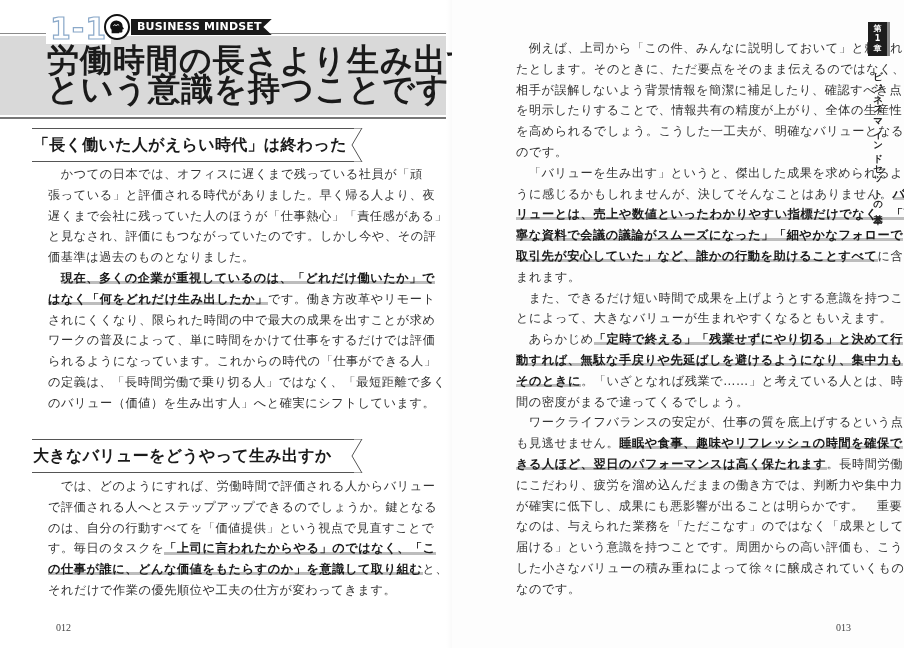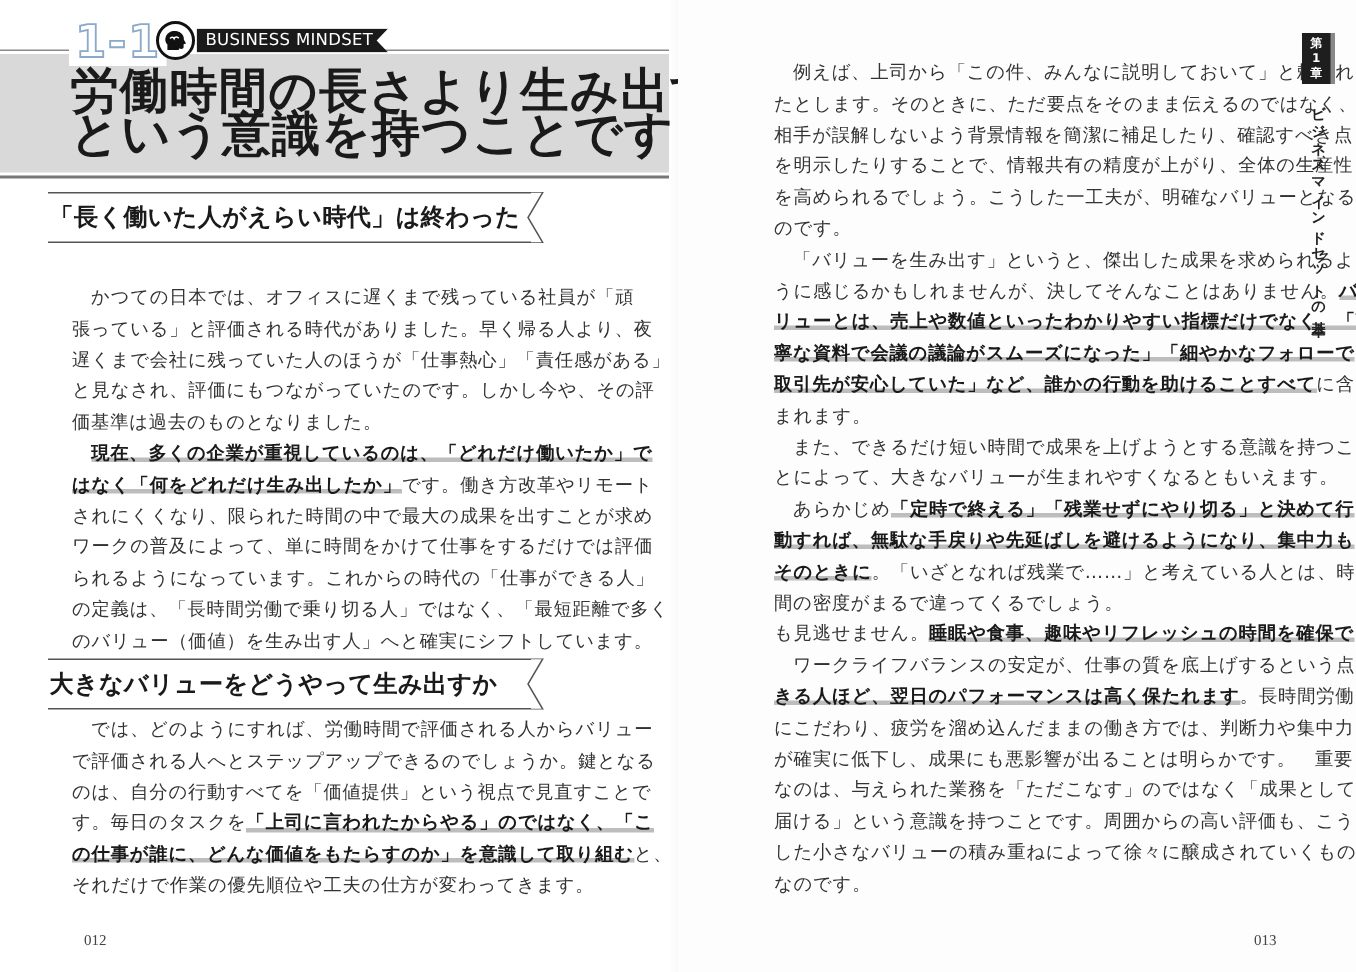--- a/index.html
+++ b/index.html
@@ -15,21 +15,21 @@
   .chapter-band { position: absolute; left: 0; top: 36px; width: 446px; height: 79px; background: #d9d9d9; }
   .chapter-bottom-rule { position: absolute; left: 0; top: 117px; width: 446px; height: 2px; background: #777; }
 
   .section-num { position: absolute; left: 46px; top: 14px; height: 30px; font-family: "DejaVu Sans", sans-serif;
     font-size: 30px; font-weight: bold; color: #fff; -webkit-text-stroke: 1.2px #8ba9c9; letter-spacing: 1px;
     line-height: 30px; background: #fff; padding: 0 4px; }
   .head-icon { position: absolute; left: 104px; top: 14px; width: 26px; height: 26px; border-radius: 50%;
     background: #fff; border: 2px solid #111; display: flex; align-items: center; justify-content: center; }
   .head-icon svg { width: 18px; height: 18px; }
   .badge { position: absolute; left: 131px; top: 19px; height: 16px; background: #1a1a1a; color: #fff;
-    font-size: 11px; font-weight: normal; line-height: 16px; padding: 0 10px 0 6px; letter-spacing: 0.2px;
+    font-size: 11px; font-weight: bold; line-height: 16px; padding: 0 10px 0 6px; letter-spacing: 0.2px;
     clip-path: polygon(0 0, 100% 0, 94% 50%, 100% 100%, 0 100%); }
   .badge-gap { position: absolute; left: 128px; top: 28px; width: 120px; height: 8px; background: #fff; }
 
   .chapter-title { position: absolute; left: 47px; top: 46px; font-size: 32px; font-weight: bold; color: #1a1a1a;
     line-height: 29px; letter-spacing: 1px; }
   .chapter-title div { white-space: nowrap; }
 
   
   .sec-head { position: absolute; left: 32px; width: 332px; height: 50px; }
   .sec-head .rule-top { position: absolute; left: 0; top: 0; width: 322px; height: 1px; background: #555; }
@@ -87,21 +87,21 @@
 
     <div class="sec-head" style="top:128px;">
       <div class="rule-top"></div>
       <div class="rule-bottom"></div>
       <svg class="flag" viewBox="0 0 14 34">
         <polyline points="4,0 12,0 2,17 12,34 4,34" fill="none" stroke="#555" stroke-width="1"></polyline>
       </svg>
       <div class="label">「長く働いた人がえらい時代」は終わった</div>
     </div>
 
-    <div class="para left-col" style="top:164px;margin-top:24px;" id="left-s1">
+    <div class="para left-col" style="top:164px;" id="left-s1">
         <span class="ln"><span>　かつての日本では、オフィスに遅くまで残っている社員が「頑</span></span>
         <span class="ln"><span>張っている」と評価される時代がありました。早く帰る人より、夜</span></span>
         <span class="ln"><span>遅くまで会社に残っていた人のほうが「仕事熱心」「責任感がある」</span></span>
         <span class="ln"><span>と見なされ、評価にもつながっていたのです。しかし今や、その評</span></span>
         <span class="ln"><span>価基準は過去のものとなりました。</span></span>
         <span class="ln"><span>　</span><span class="hl">現在、多くの企業が重視しているのは、「どれだけ働いたか」で</span></span>
         <span class="ln"><span class="hl">はなく「何をどれだけ生み出したか」</span><span>です。働き方改革やリモート</span></span>
         <span class="ln"><span>されにくくなり、限られた時間の中で最大の成果を出すことが求め</span></span>
         <span class="ln"><span>ワークの普及によって、単に時間をかけて仕事をするだけでは評価</span></span>
         <span class="ln"><span>られるようになっています。これからの時代の「仕事ができる人」</span></span>
@@ -146,22 +146,22 @@
       <span class="ln"><span class="hl">リューとは、売上や数値といったわかりやすい指標だけでなく、「丁</span></span>
       <span class="ln"><span class="hl">寧な資料で会議の議論がスムーズになった」「細やかなフォローで</span></span>
       <span class="ln"><span class="hl">取引先が安心していた」など、誰かの行動を助けることすべて</span><span>に含</span></span>
       <span class="ln"><span>まれます。</span></span>
       <span class="ln"><span>　また、できるだけ短い時間で成果を上げようとする意識を持つこ</span></span>
       <span class="ln"><span>とによって、大きなバリューが生まれやすくなるともいえます。</span></span>
       <span class="ln"><span>　あらかじめ</span><span class="hl">「定時で終える」「残業せずにやり切る」と決めて行</span></span>
       <span class="ln"><span class="hl">動すれば、無駄な手戻りや先延ばしを避けるようになり、集中力も</span></span>
       <span class="ln"><span class="hl">そのときに</span><span>。「いざとなれば残業で……」と考えている人とは、時</span></span>
       <span class="ln"><span>間の密度がまるで違ってくるでしょう。</span></span>
+      <span class="ln"><span>　ワークライフバランスの安定が、仕事の質を底上げするという点</span></span>
       <span class="ln"><span>も見逃せません。</span><span class="hl">睡眠や食事、趣味やリフレッシュの時間を確保で</span></span>
-      <span class="ln"><span>　ワークライフバランスの安定が、仕事の質を底上げするという点</span></span>
       <span class="ln"><span class="hl">きる人ほど、翌日のパフォーマンスは高く保たれます</span><span>。長時間労働</span></span>
       <span class="ln"><span>にこだわり、疲労を溜め込んだままの働き方では、判断力や集中力</span></span>
       <span class="ln"><span>が確実に低下し、成果にも悪影響が出ることは明らかです。　重要</span></span>
       <span class="ln"><span>なのは、与えられた業務を「ただこなす」のではなく「成果として</span></span>
       <span class="ln"><span>届ける」という意識を持つことです。周囲からの高い評価も、こう</span></span>
       <span class="ln"><span>した小さなバリューの積み重ねによって徐々に醸成されていくもの</span></span>
       <span class="ln"><span>なのです。</span></span>
     </div>
 
   <div class="chapter-tab">

